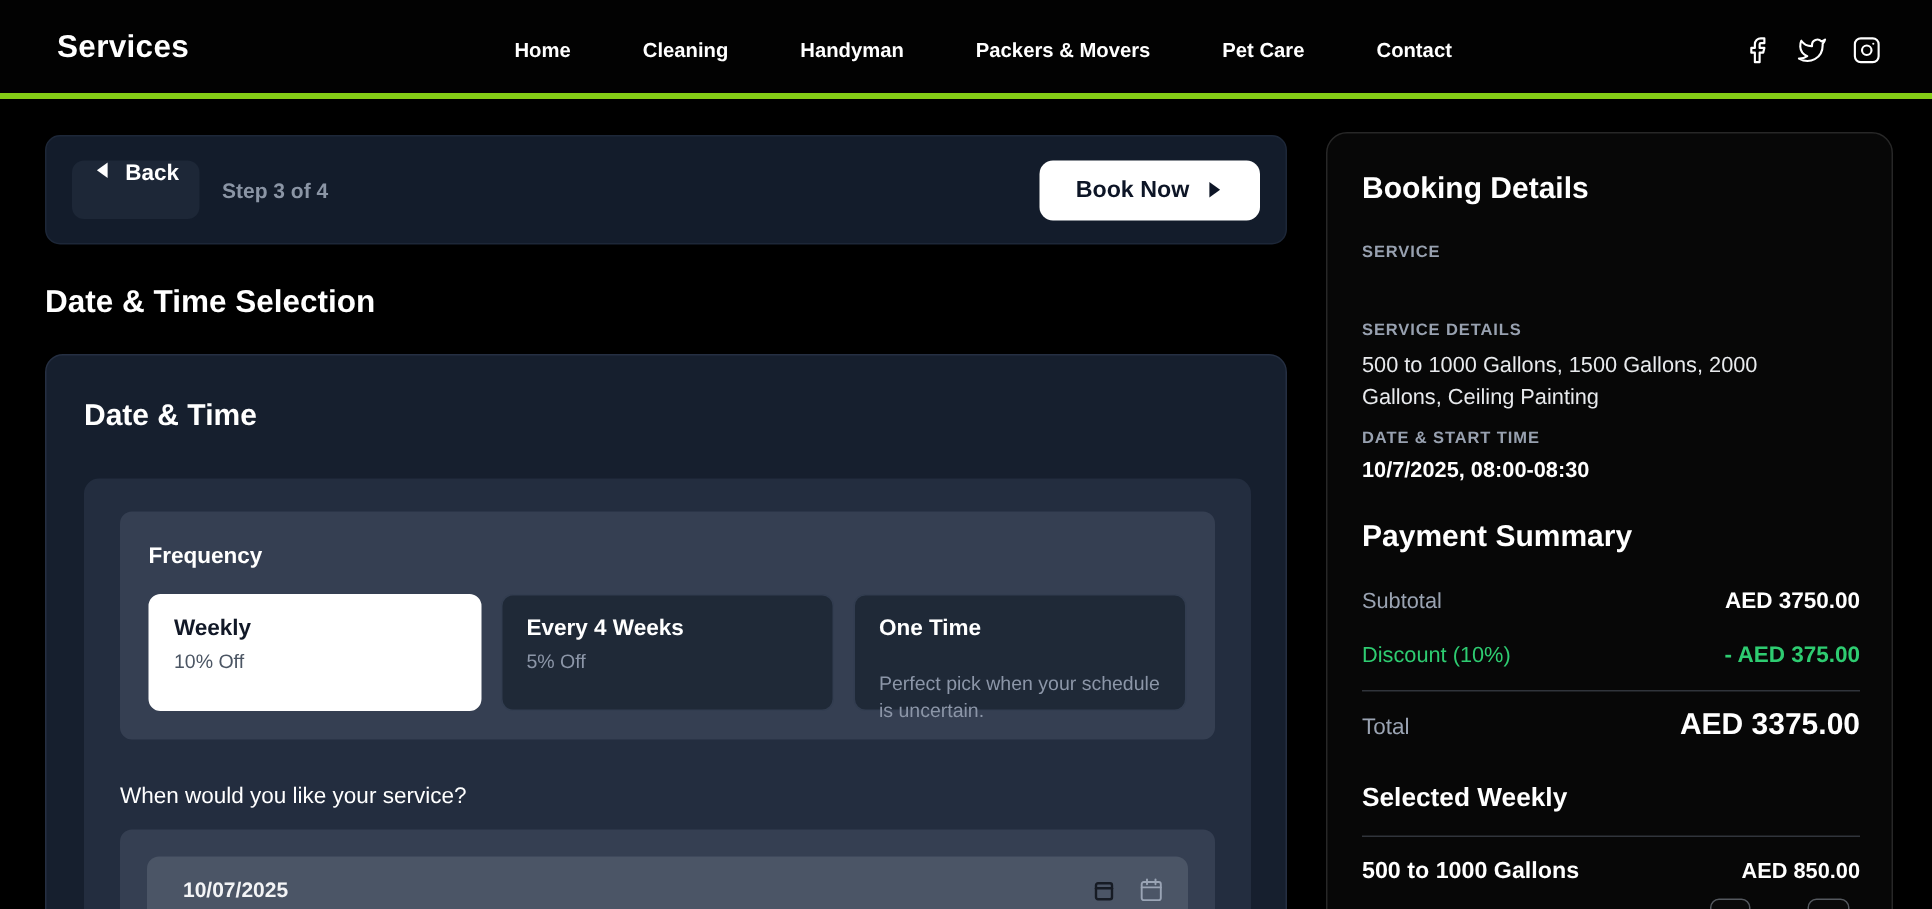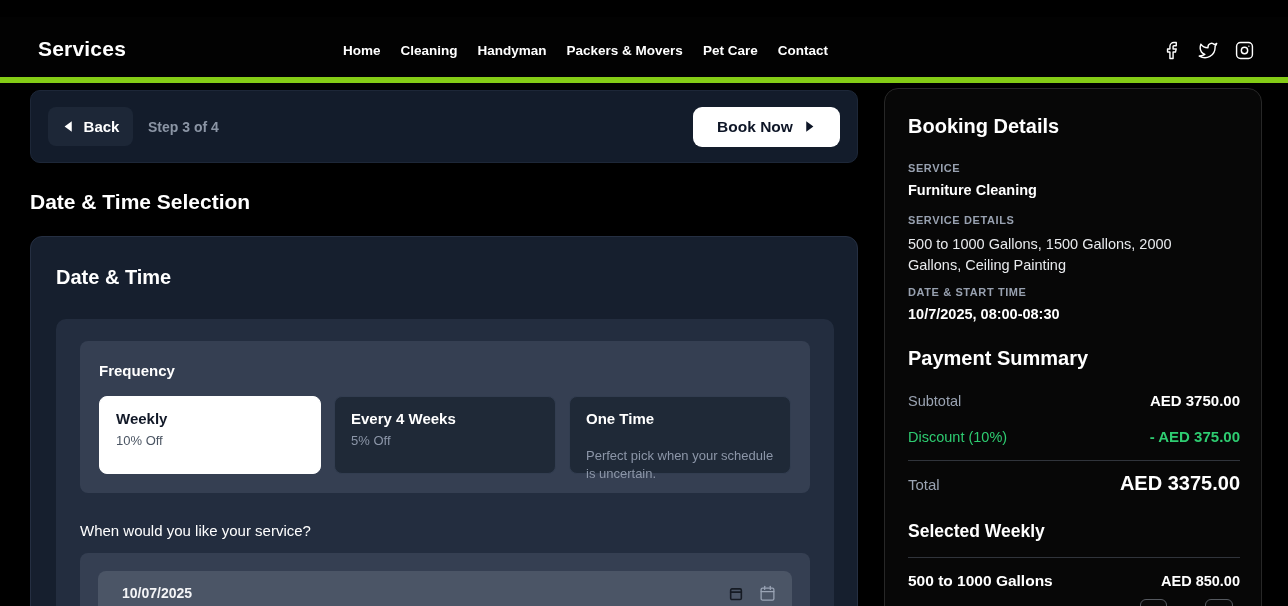--- a/index.html
+++ b/index.html
@@ -3,32 +3,32 @@
 <meta charset="utf-8">
 <style>
   * { margin:0; padding:0; box-sizing:border-box; }
   html,body { width:1288px; height:606px; }
   body {
     position:relative; overflow:hidden;
     background:#000; color:#fff;
     font-family:"Liberation Sans", sans-serif;
   }
   
-  .header { position:absolute; top:17px; left:0; width:1288px; height:66px;
-    background:#020202; border-bottom:6px solid #84cc16; }
+  .header { position:absolute; top:0; left:0; width:1288px; height:66px;
+    background:#020202; border-bottom:4px solid #84cc16; }
   .brand { position:absolute; left:38px; top:20px; font-size:21px; font-weight:700; letter-spacing:.2px; }
-  .nav { position:absolute; left:343px; top:0; height:66px; display:flex; align-items:center; gap:20px; }
+  .nav { position:absolute; left:343px; top:0; height:66px; display:flex; align-items:center; gap:48px; }
   .nav a { color:#fff; text-decoration:none; font-size:13.5px; font-weight:600; white-space:nowrap; }
   .social { position:absolute; right:34px; top:0; height:66px; display:flex; align-items:center; gap:17px; }
   .social svg { display:block; }
   
   .stepbar { position:absolute; left:30px; top:90px; width:828px; height:73px;
     background:#131c2b; border:1px solid #1d2738; border-radius:10px;
     display:flex; align-items:center; padding:0 17px; }
-  .back-btn { display:flex; align-items:center; gap:9px; width:85px; height:39px; justify-content:center;
+  .back-btn { display:flex; align-items:flex-start; gap:9px; width:85px; height:39px; justify-content:center;
     background:#1d2737; border:none; border-radius:8px; color:#fff; font-size:15px; font-weight:600;
     font-family:inherit; cursor:pointer; }
   .step-label { margin-left:15px; color:#8b95a5; font-size:14px;font-weight:bold; }
   .booknow-btn { margin-left:auto; display:flex; align-items:center; justify-content:center; gap:10px;
     width:147px; height:40px; background:#fff; border:none; border-radius:9px;
     color:#0d1526; font-size:15.5px; font-weight:700; font-family:inherit; cursor:pointer; }
   
   .page-title { position:absolute; left:30px; top:190px; font-size:21px; font-weight:700; }
   .dt-card { position:absolute; left:30px; top:236px; width:828px; height:386px;
     background:#161f2e; border:1px solid #252f42; border-radius:12px; }
@@ -167,21 +167,20 @@
       </div>
     </div>
 
   </div>
 </div>
 
 <div class="sidebar">
   <div class="sb sb-h" style="top:26px;">Booking Details</div>
 
   <div class="sb sb-label" style="top:73px;">SERVICE</div>
-  <div class="sb sb-strong" style="top:93px;">Furniture Cleaning</div>
 
   <div class="sb sb-label" style="top:125px;">SERVICE DETAILS</div>
   <div class="sb sb-text" style="top:145px; width:310px;">500 to 1000 Gallons, 1500 Gallons, 2000 Gallons, Ceiling Painting</div>
 
   <div class="sb sb-label" style="top:197px;">DATE &amp; START TIME</div>
   <div class="sb sb-strong" style="top:217px;">10/7/2025, 08:00-08:30</div>
 
   <div class="sb sb-h" style="top:258px;">Payment Summary</div>
 
   <div class="sb row" style="top:303px;">

